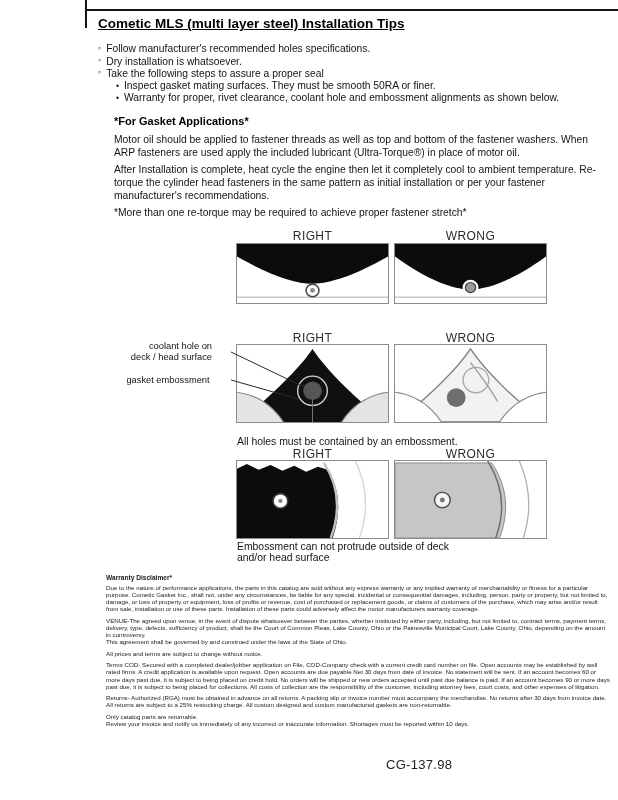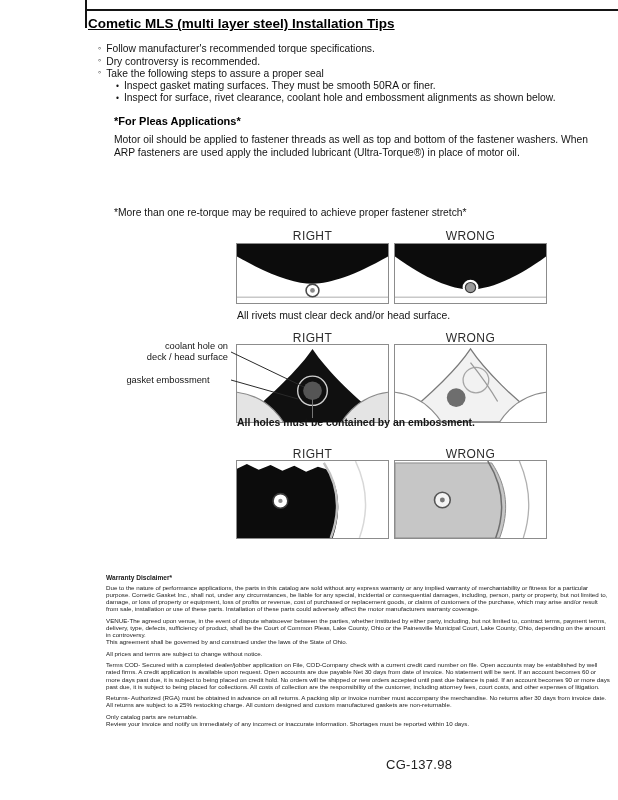--- a/index.html
+++ b/index.html
@@ -4,21 +4,21 @@
 <style>
   * { margin:0; padding:0; box-sizing:border-box; }
   html,body { background:#ffffff; }
   .page {
     position:relative; width:618px; height:800px; background:#ffffff;
     font-family:"Liberation Sans", sans-serif; color:#111; overflow:hidden;
   }
   .abs { position:absolute; }
   .rule-h { left:85px; top:9px; width:533px; height:2px; background:#151515; }
   .rule-v { left:85px; top:0; width:2px; height:28px; background:#151515; }
-  .title { left:88px; top:16px; font-size:13.5px; font-weight:bold; text-decoration:underline; color:#000; }
+  .title { left:98px; top:16px; font-size:13.5px; font-weight:bold; text-decoration:underline; color:#000; }
   .tip { display:flex; align-items:flex-start; font-size:10.3px; color:#141414; white-space:nowrap; }
   .m1 { font-size:9px; margin-right:5px; position:relative; top:-0.5px; }
   .m2 { font-size:8.5px; margin-right:5px; position:relative; top:0.5px; }
   .diesel-heading { left:114px; top:115px; font-size:11px; font-weight:bold; color:#000; }
   .bodypara { left:114px; width:494px; font-size:10.3px; line-height:13px; color:#141414; }
   .collabel { width:153px; text-align:center; font-size:12px; letter-spacing:0.4px; color:#2b2b2b; }
   .panel { width:153px; border:1px solid #8c8c8c; background:#fff; overflow:hidden; }
   .panel svg { display:block; width:100%; height:100%; }
   .caption { font-size:10.4px; color:#141414; white-space:pre-line; }
   .sidelabel { font-size:9.3px; line-height:10.6px; text-align:right; white-space:pre-line; color:#141414; }
@@ -34,62 +34,62 @@
 
 <div class="page">
 
   <div class="abs rule-h"></div>
   <div class="abs rule-v"></div>
 
   <h1 class="abs title">Cometic MLS (multi layer steel) Installation Tips</h1>
 
   <div class="abs tip" style="left:98px; top:43px;">
     <span class="m1">◦</span>
-    <span>Follow manufacturer's recommended torque specifications.</span>
+    <span>Follow manufacturer's recommended holes specifications.</span>
   </div>
   <div class="abs tip" style="left:98px; top:55.5px;">
     <span class="m1">◦</span>
-    <span>Dry controversy is recommended.</span>
+    <span>Dry installation is whatsoever.</span>
   </div>
   <div class="abs tip" style="left:98px; top:67.5px;">
     <span class="m1">◦</span>
     <span>Take the following steps to assure a proper seal</span>
   </div>
   <div class="abs tip" style="left:116px; top:80px;">
     <span class="m2">•</span>
     <span>Inspect gasket mating surfaces.  They must be smooth 50RA or finer.</span>
   </div>
   <div class="abs tip" style="left:116px; top:92px;">
     <span class="m2">•</span>
-    <span>Inspect for surface, rivet clearance, coolant hole and embossment alignments as shown below.</span>
+    <span>Warranty for proper, rivet clearance, coolant hole and embossment alignments as shown below.</span>
   </div>
 
-  <div class="abs diesel-heading">*For Pleas Applications*</div>
+  <div class="abs diesel-heading">*For Gasket Applications*</div>
   <div class="abs bodypara" style="top:133px;">Motor oil should be applied to fastener threads as well as top and bottom of the fastener washers. When ARP fasteners are used apply the included lubricant (Ultra-Torque®) in place of motor oil.</div>
+  <div class="abs bodypara" style="top:163px;">After Installation is complete, heat cycle the engine then let it completely cool to ambient temperature. Re-torque the cylinder head fasteners in the same pattern as initial installation or per your fastener manufacturer's recommendations.</div>
   <div class="abs bodypara" style="top:206px;">*More than one re-torque may be required to achieve proper fastener stretch*</div>
 
   <div class="abs collabel" style="left:236px; top:229px;">RIGHT</div>
   <div class="abs collabel" style="left:394px; top:229px;">WRONG</div>
   <div class="abs panel" style="left:236px; top:243px; height:61px;">
     <svg viewBox="0 0 153 61" preserveAspectRatio="none">
       <path d="M0,0 H153 V13 C120,32 95,41 76.5,41 C58,41 33,32 0,13 Z" fill="#0c0c0c"></path>
       <line x1="0" y1="55" x2="153" y2="55" stroke="#c8c8c8" stroke-width="1.5"></line>
       <circle cx="76.5" cy="48" r="6.5" fill="#ffffff" stroke="#4a4a4a" stroke-width="1.6"></circle>
       <circle cx="76.5" cy="48" r="2.4" fill="#8a8a8a"></circle>
     </svg>
   </div>
   <div class="abs panel" style="left:394px; top:243px; height:61px;">
     <svg viewBox="0 0 153 61" preserveAspectRatio="none">
       <path d="M0,0 H153 V13 C122,36 96,47 76.5,47 C57,47 31,36 0,13 Z" fill="#0c0c0c"></path>
       <line x1="0" y1="55" x2="153" y2="55" stroke="#c8c8c8" stroke-width="1.5"></line>
       <circle cx="76.5" cy="45" r="8" fill="#ffffff"></circle>
       <circle cx="76.5" cy="45" r="5.2" fill="#9a9a9a" stroke="#3a3a3a" stroke-width="1.2"></circle>
     </svg>
   </div>
-  <div class="abs caption" style="left:237px; top:310px;">All rivets must clear deck and/or head surface.</div>
 
   <div class="abs collabel" style="left:236px; top:331px;">RIGHT</div>
   <div class="abs collabel" style="left:394px; top:331px;">WRONG</div>
   <div class="abs panel" style="left:236px; top:344px; height:79px;">
     <svg viewBox="0 0 153 79" preserveAspectRatio="none">
       <path d="M76.5,4 C62,26 30,56 2,79 L151,79 C121,56 91,26 76.5,4 Z" fill="#101010"></path>
       <circle cx="-8" cy="112" r="64" fill="#e4e4e4" stroke="#8a8a8a" stroke-width="1.2"></circle>
       <circle cx="161" cy="112" r="64" fill="#e4e4e4" stroke="#8a8a8a" stroke-width="1.2"></circle>
       <circle cx="76.5" cy="47" r="15" fill="none" stroke="#d0d0d0" stroke-width="1.4"></circle>
       <circle cx="76.5" cy="47" r="9.5" fill="#555555"></circle>
@@ -99,24 +99,24 @@
   <div class="abs panel" style="left:394px; top:344px; height:79px;">
     <svg viewBox="0 0 153 79" preserveAspectRatio="none">
       <path d="M76.5,4 C62,26 30,56 2,79 L151,79 C121,56 91,26 76.5,4 Z" fill="#f2f2f2" stroke="#7a7a7a" stroke-width="1.3"></path>
       <circle cx="-8" cy="112" r="64" fill="#ffffff" stroke="#8a8a8a" stroke-width="1.2"></circle>
       <circle cx="161" cy="112" r="64" fill="#ffffff" stroke="#8a8a8a" stroke-width="1.2"></circle>
       <circle cx="82" cy="36" r="13" fill="none" stroke="#a5a5a5" stroke-width="1.3"></circle>
       <circle cx="62" cy="54" r="9.5" fill="#6e6e6e"></circle>
       <path d="M76.5,18 C86,30 96,44 104,58" fill="none" stroke="#9a9a9a" stroke-width="1.3"></path>
     </svg>
   </div>
-  <div class="abs sidelabel" style="left:118px; top:341px; width:110px;">coolant hole on
+  <div class="abs sidelabel" style="left:102px; top:341px; width:110px;">coolant hole on
 deck / head surface</div>
   <div class="abs sidelabel" style="left:108px; top:375px; width:120px;text-align:center;">gasket embossment</div>
-  <div class="abs caption" style="left:237px; top:417px;font-weight:bold;">All holes must be contained by an embossment.</div>
+  <div class="abs caption" style="left:237px; top:436px;">All holes must be contained by an embossment.</div>
 
   <div class="abs collabel" style="left:236px; top:447px;">RIGHT</div>
   <div class="abs collabel" style="left:394px; top:447px;">WRONG</div>
   <div class="abs panel" style="left:236px; top:460px; height:79px;">
     <svg viewBox="0 0 153 79" preserveAspectRatio="none">
       <path d="M0,8 L10,3 L22,9 L34,4 L46,10 L58,5 L70,11 L82,6 L92,9 C104,28 106,52 97,79 L0,79 Z" fill="#0c0c0c"></path>
       <path d="M88,2 C103,25 105,52 95,79" fill="none" stroke="#c2c2c2" stroke-width="2.5"></path>
       <path d="M120,0 C133,28 133,54 124,79" fill="none" stroke="#d8d8d8" stroke-width="1.5"></path>
       <circle cx="44" cy="41" r="7.5" fill="#ffffff" stroke="#3a3a3a" stroke-width="1.6"></circle>
       <circle cx="44" cy="41" r="2.2" fill="#8a8a8a"></circle>
@@ -124,20 +124,22 @@
   </div>
   <div class="abs panel" style="left:394px; top:460px; height:79px;">
     <svg viewBox="0 0 153 79" preserveAspectRatio="none">
       <path d="M0,2 H98 C114,26 116,52 106,79 L0,79 Z" fill="#c6c6c6" stroke="#8a8a8a" stroke-width="1"></path>
       <path d="M94,0 C110,26 112,52 102,79" fill="none" stroke="#6e6e6e" stroke-width="1.5"></path>
       <path d="M126,0 C138,28 138,54 130,79" fill="none" stroke="#b0b0b0" stroke-width="1.3"></path>
       <circle cx="48" cy="40" r="8" fill="#f4f4f4" stroke="#555555" stroke-width="1.6"></circle>
       <circle cx="48" cy="40" r="2.5" fill="#777777"></circle>
     </svg>
   </div>
+  <div class="abs caption" style="left:237px; top:541px;">Embossment can not protrude outside of deck
+and/or head surface</div>
 
   <svg class="abs overlay" width="618" height="800" viewBox="0 0 618 800">
     <line x1="231" y1="352" x2="304" y2="387" stroke="#2a2a2a" stroke-width="1"></line>
     <line x1="231" y1="380" x2="298" y2="399" stroke="#2a2a2a" stroke-width="1"></line>
   </svg>
 
   <div class="abs warranty" style="left:106px; top:574px; width:504px;">
     <div class="wheading">Warranty Disclaimer*</div>
     <p class="wpara">Due to the nature of performance applications, the parts in this catalog are sold without any express warranty or any implied warranty of merchantability or fitness for a particular purpose.  Cometic Gasket Inc., shall not, under any circumstances, be liable for any special, incidental or consequential damages, including, person, party or property, but not limited to, damage, or loss of property or equipment, loss of profits or revenue, cost of purchased or replacement goods, or claims of customers of the purchase, which may arise and/or result from sale, installation or use of these parts.  Installation of these parts could adversely affect the motor manufacturers warranty coverage.</p>
     <p class="wpara tight">VENUE-The agreed upon venue, in the event of dispute whatsoever between the parties, whether instituted by either party, including, but not limited to, contract terms, payment terms, delivery, type, defects, sufficiency of product, shall be the Court of Common Pleas, Lake County, Ohio or the Painesville Municipal Court, Lake County, Ohio, depending on the amount in controversy.</p>

